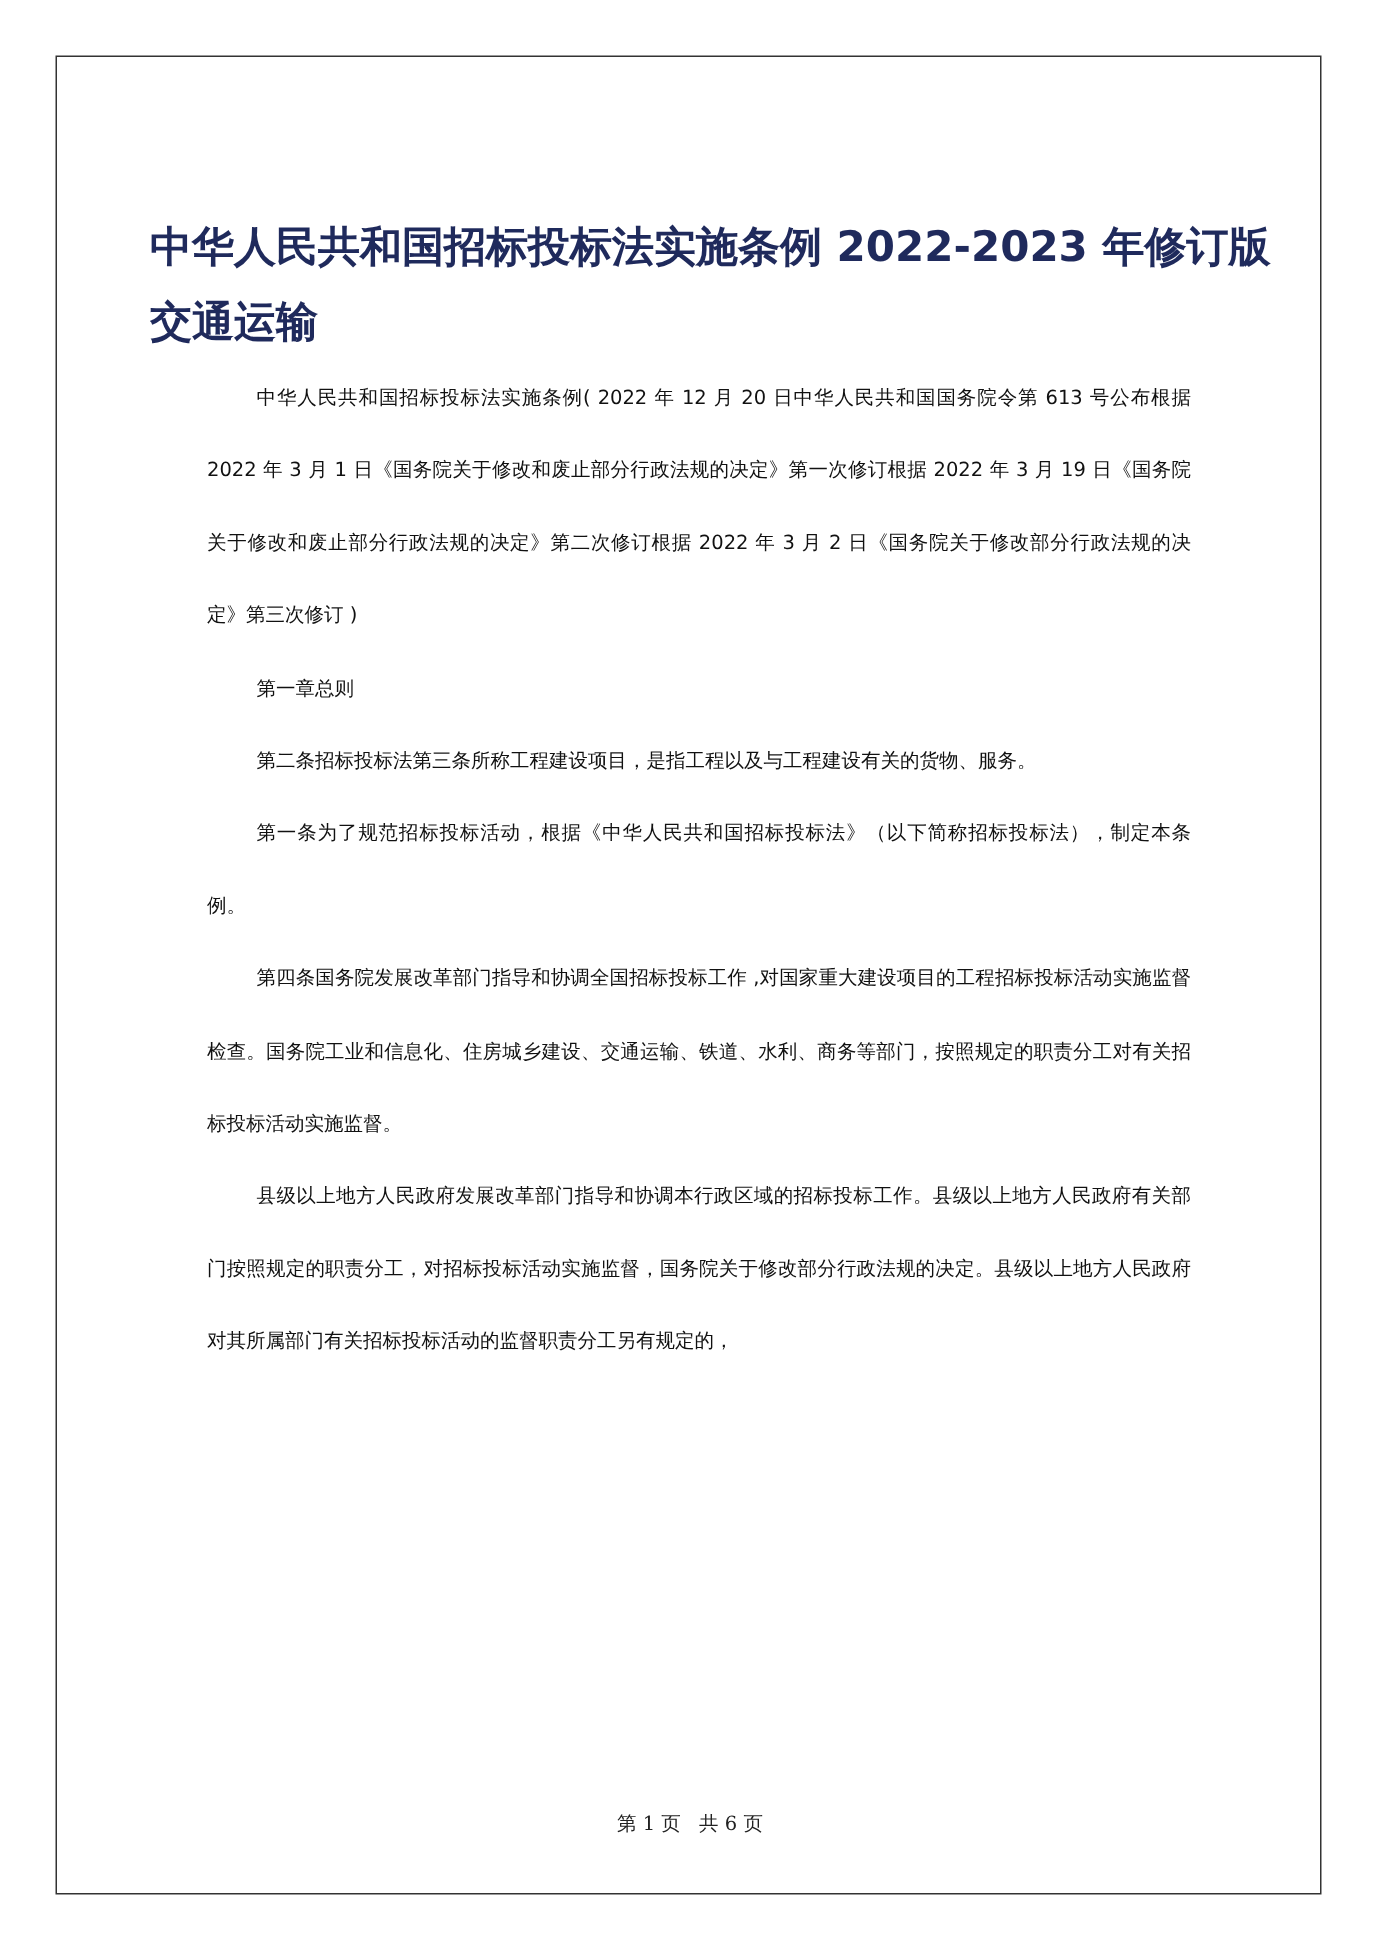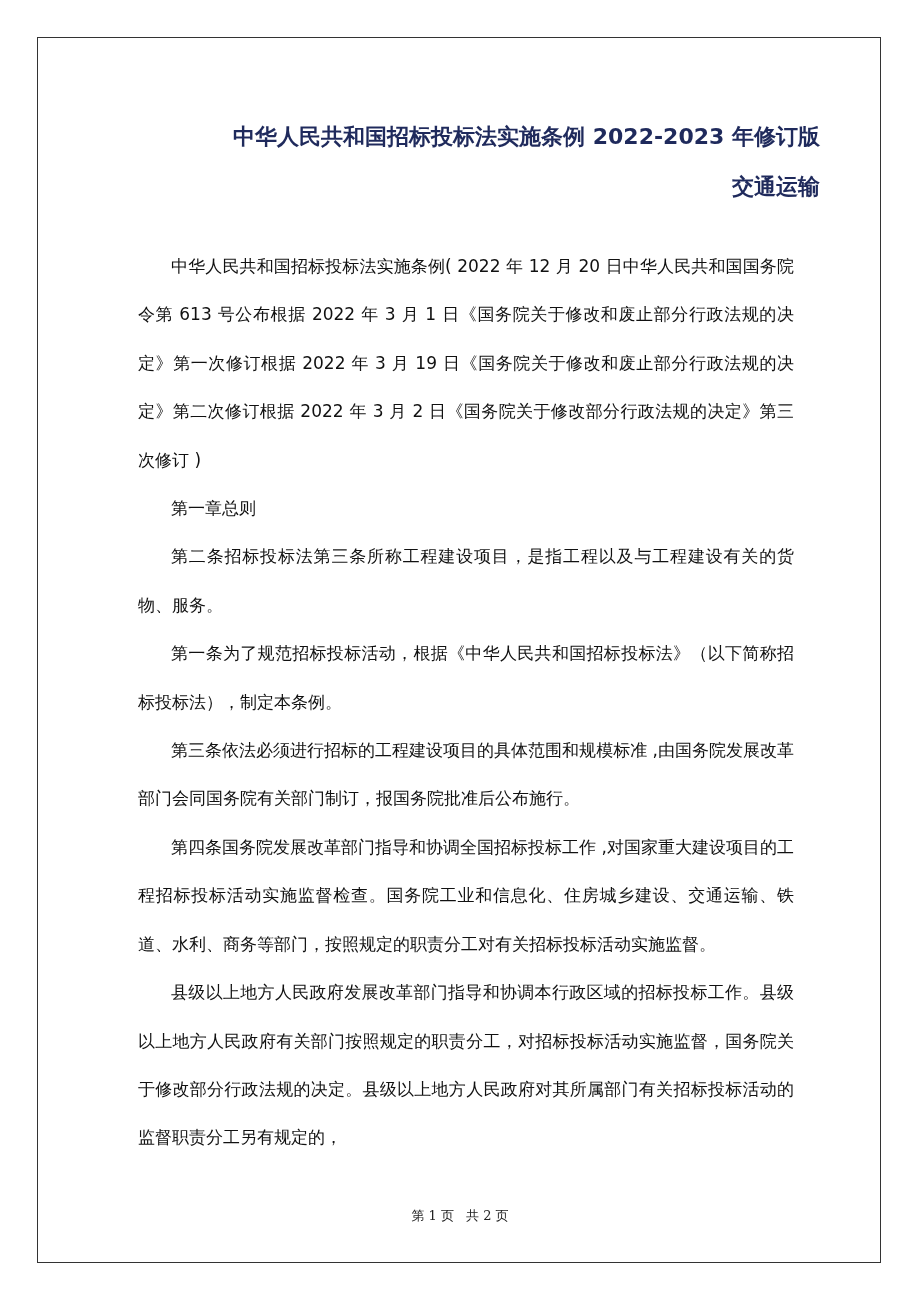--- a/index.html
+++ b/index.html
@@ -21,36 +21,37 @@
       width: 844px;
       height: 1226px;
       border: 1.5px solid #333333;
       box-sizing: border-box;
       background: #ffffff;
     }
     .title {
       position: absolute;
       left: 100px;
       width: 720px;
-      text-align: right;
+      text-align: left;
       color: #1f2a5c;
       font-weight: bold;
-      font-size: 22px;
+      font-size: 28px;
       letter-spacing: 0px;
       white-space: nowrap;
+      margin-top: 24px;
     }
     .title-line-1 { top: 122px; }
     .title-line-2 { top: 172px; }
     .body-text {
       position: absolute;
       left: 138px;
       top: 242px;
       width: 656px;
       color: #111111;
-      font-size: 17px;
+      font-size: 13px;
       line-height: 48.4px;
     }
     .body-text p {
       margin: 0;
       text-indent: 33px;
       text-align: justify;
       text-align-last: left;
     }
     .footer {
       position: absolute;
@@ -70,21 +71,20 @@
 <div class="page-frame"></div>
 
 <div class="title title-line-1">中华人民共和国招标投标法实施条例 2022-2023 年修订版</div>
 <div class="title title-line-2">交通运输</div>
 
 <div class="body-text">
   <p>中华人民共和国招标投标法实施条例( 2022 年 12 月 20 日中华人民共和国国务院令第 613 号公布根据 2022 年 3 月 1 日《国务院关于修改和废止部分行政法规的决定》第一次修订根据 2022 年 3 月 19 日《国务院关于修改和废止部分行政法规的决定》第二次修订根据 2022 年 3 月 2 日《国务院关于修改部分行政法规的决定》第三次修订 )</p>
   <p>第一章总则</p>
   <p>第二条招标投标法第三条所称工程建设项目，是指工程以及与工程建设有关的货物、服务。</p>
   <p>第一条为了规范招标投标活动，根据《中华人民共和国招标投标法》（以下简称招标投标法），制定本条例。</p>
-  <p>第三条依法必须进行招标的工程建设项目的具体范围和规模标准 ,由国务院发展改革部门会同国务院有关部门制订，报国务院批准后公布施行。</p>
   <p>第四条国务院发展改革部门指导和协调全国招标投标工作 ,对国家重大建设项目的工程招标投标活动实施监督检查。国务院工业和信息化、住房城乡建设、交通运输、铁道、水利、商务等部门，按照规定的职责分工对有关招标投标活动实施监督。</p>
   <p>县级以上地方人民政府发展改革部门指导和协调本行政区域的招标投标工作。县级以上地方人民政府有关部门按照规定的职责分工，对招标投标活动实施监督，国务院关于修改部分行政法规的决定。县级以上地方人民政府对其所属部门有关招标投标活动的监督职责分工另有规定的，</p>
 </div>
 
 <div class="footer">
   <span>第 1 页</span>
-  <span>共 2 页</span>
+  <span>共 6 页</span>
 </div>
 
 </body></html>

